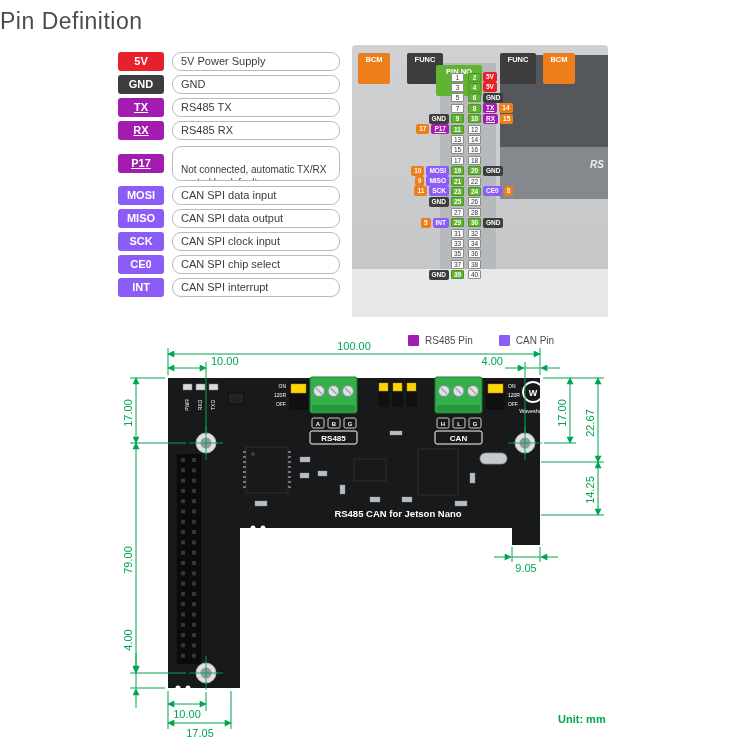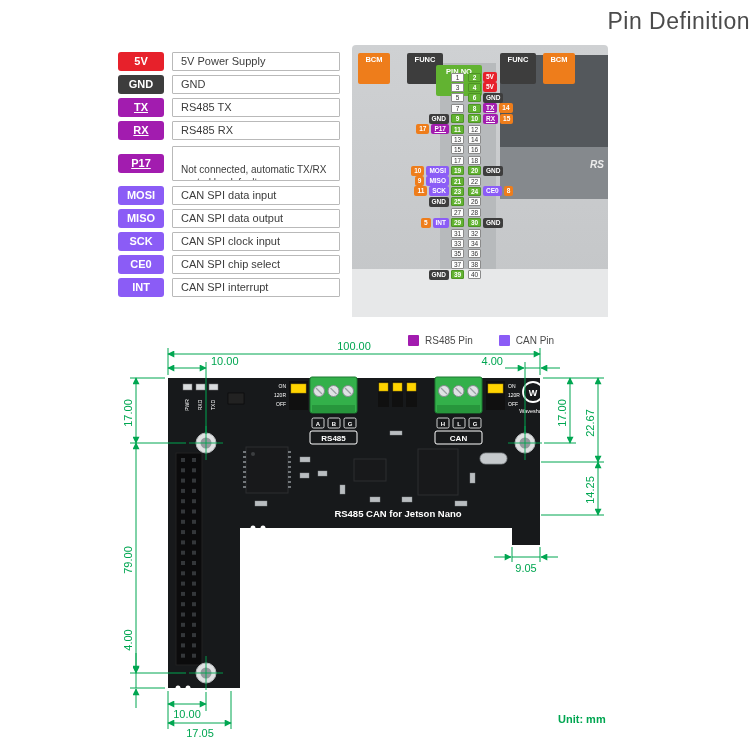--- a/index.html
+++ b/index.html
@@ -1,36 +1,36 @@
 <!DOCTYPE html>
 <html><head>
 <meta charset="utf-8">
 <style>
   html,body{margin:0;padding:0;background:#fff;}
   .page{position:relative;width:750px;height:750px;background:#fff;overflow:hidden;
         font-family:"Liberation Sans",sans-serif;}
-  .title{position:absolute;top:8px;left:0;width:100%;text-align:right;
+  .title{position:absolute;top:8px;left:0;width:100%;text-align:left;
          font-size:23px;color:#4b4b4b;font-weight:500;letter-spacing:.5px;}
 
   
   .c-power{background:#e7212b;}
   .c-gnd{background:#3d3d3d;}
   .c-rs485{background:#a21caf;text-decoration:underline;}
   .c-can{background:#8b5cf6;}
   .c-bcm{background:#ee7d1b;}
   .c-func{background:#3d3d3d;}
   .c-pinno{background:#62b331;}
 
   
   .legend{position:absolute;left:118px;top:52px;width:232px;height:250px;}
   .legend-row{position:absolute;left:0;width:100%;height:19px;}
   .badge{position:absolute;left:0;top:0;width:46px;height:19px;border-radius:3px;
          color:#fff;font-size:11px;font-weight:bold;text-align:center;line-height:19px;}
   .desc{position:absolute;left:54px;top:0;width:168px;height:19px;box-sizing:border-box;
-        border:1px solid #b9b9b9;border-radius:1px;background:#fff;color:#3c3c3c;
+        border:1px solid #b9b9b9;border-radius:9px;background:#fff;color:#3c3c3c;
         font-size:11px;line-height:17px;padding:0 8px;white-space:nowrap;overflow:hidden;}
   .desc.tall{height:35px;white-space:normal;line-height:1.3;padding-top:16px;font-size:10px;}
 
   
   .pindiag{position:absolute;left:352px;top:45px;width:256px;height:272px;}
   .photo-base{position:absolute;inset:0;background:linear-gradient(180deg,#cfd1d3,#c3c5c7);border-radius:4px;}
   .photo-dark{position:absolute;right:0;top:10px;width:108px;height:92px;background:#54585c;}
   .photo-mid{position:absolute;right:0;top:102px;width:108px;height:52px;background:#85898d;}
   .photo-light{position:absolute;left:0;bottom:0;width:100%;height:48px;background:#e7e8e9;}
   .photo-strip{position:absolute;left:88px;top:18px;width:56px;height:226px;background:#b7babc;}

